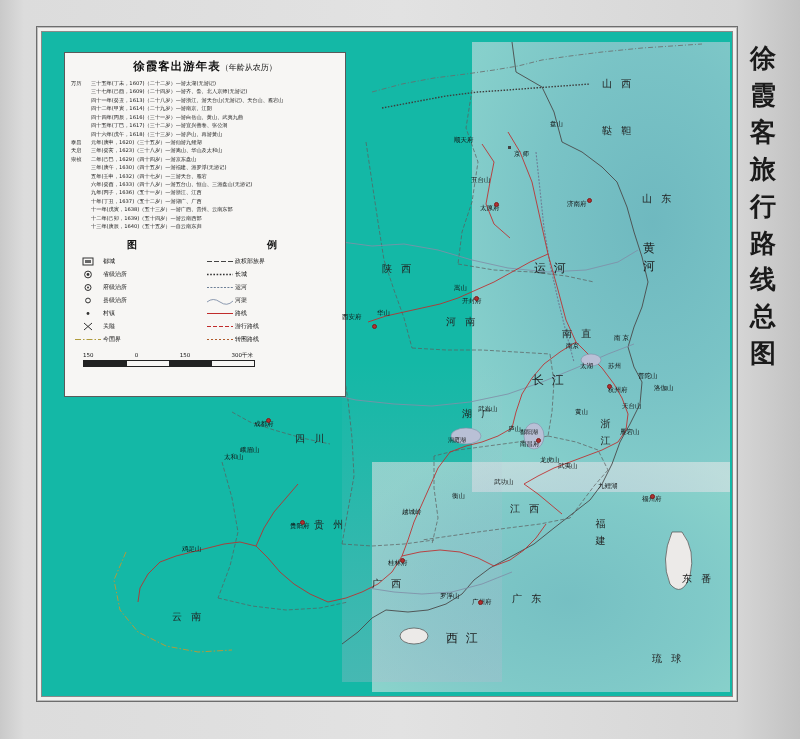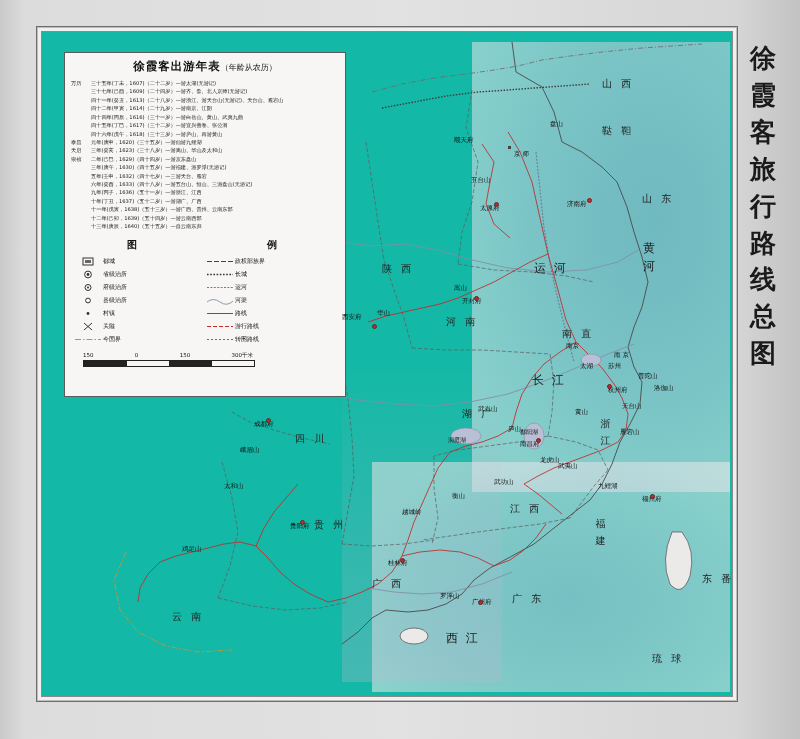--- a/index.html
+++ b/index.html
@@ -420,35 +420,35 @@
       <div class="lbl prov" style="left:420px;top:375px">湖 广</div>
       <div class="lbl prov" style="left:468px;top:470px">江 西</div>
       <div class="lbl prov vert" style="left:556px;top:378px">浙 江</div>
       <div class="lbl prov vert" style="left:551px;top:478px">福 建</div>
       <div class="lbl prov" style="left:470px;top:560px">广 东</div>
       <div class="lbl prov" style="left:330px;top:545px">广 西</div>
       <div class="lbl prov" style="left:272px;top:486px">贵 州</div>
       <div class="lbl prov" style="left:253px;top:400px">四 川</div>
       <div class="lbl prov" style="left:130px;top:578px">云 南</div>
       <div class="lbl prov" style="left:340px;top:230px">陕 西</div>
-      <div class="lbl prov" style="left:660px;top:540px">东 番</div>
+      <div class="lbl prov" style="left:640px;top:540px">东 番</div>
       <div class="lbl prov" style="left:610px;top:620px">琉 球</div>
 
       <div class="lbl city" style="left:472px;top:118px">京 师</div>
       <div class="lbl city" style="left:412px;top:104px">顺天府</div>
       <div class="lbl city" style="left:508px;top:88px">盘山</div>
       <div class="lbl city" style="left:429px;top:144px">五台山</div>
       <div class="lbl city" style="left:438px;top:172px">太原府</div>
       <div class="lbl city" style="left:525px;top:168px">济南府</div>
       <div class="lbl city" style="left:420px;top:265px">开封府</div>
       <div class="lbl city" style="left:300px;top:281px">西安府</div>
       <div class="lbl city" style="left:335px;top:277px">华山</div>
       <div class="lbl city" style="left:412px;top:252px">嵩山</div>
       <div class="lbl city" style="left:524px;top:310px">南京</div>
-      <div class="lbl city" style="left:572px;top:319px">南 京</div>
+      <div class="lbl city" style="left:572px;top:302px">南 京</div>
       <div class="lbl city" style="left:566px;top:354px">杭州府</div>
       <div class="lbl city" style="left:566px;top:330px">苏州</div>
       <div class="lbl city" style="left:538px;top:330px">太湖</div>
       <div class="lbl city" style="left:533px;top:376px">黄山</div>
       <div class="lbl city" style="left:580px;top:370px">天台山</div>
       <div class="lbl city" style="left:578px;top:396px">雁宕山</div>
       <div class="lbl city" style="left:436px;top:373px">武当山</div>
       <div class="lbl city" style="left:466px;top:393px">庐山</div>
       <div class="lbl city" style="left:478px;top:408px">南昌府</div>
       <div class="lbl city" style="left:516px;top:430px">武夷山</div>
@@ -457,21 +457,21 @@
       <div class="lbl city" style="left:452px;top:446px">武功山</div>
       <div class="lbl city" style="left:498px;top:424px">龙虎山</div>
       <div class="lbl city" style="left:360px;top:476px">越城岭</div>
       <div class="lbl city" style="left:346px;top:527px">桂林府</div>
       <div class="lbl city" style="left:398px;top:560px">罗浮山</div>
       <div class="lbl city" style="left:430px;top:566px">广州府</div>
       <div class="lbl city" style="left:248px;top:490px">贵阳府</div>
       <div class="lbl city" style="left:198px;top:414px">峨眉山</div>
       <div class="lbl city" style="left:212px;top:388px">成都府</div>
       <div class="lbl city" style="left:140px;top:513px">鸡足山</div>
-      <div class="lbl city" style="left:182px;top:450px">太和山</div>
+      <div class="lbl city" style="left:182px;top:421px">太和山</div>
       <div class="lbl city" style="left:556px;top:450px">九鲤湖</div>
       <div class="lbl city" style="left:596px;top:340px">普陀山</div>
       <div class="lbl city" style="left:612px;top:352px">洛伽山</div>
 
       <div class="lbl big" style="left:492px;top:228px">运 河</div>
       <div class="lbl big vert" style="left:598px;top:200px">黄 河</div>
       <div class="lbl big" style="left:490px;top:340px">长 江</div>
       <div class="lbl big" style="left:404px;top:598px">西 江</div>
       <div class="lbl" style="left:406px;top:404px">洞庭湖</div>
       <div class="lbl" style="left:478px;top:396px">鄱阳湖</div>

